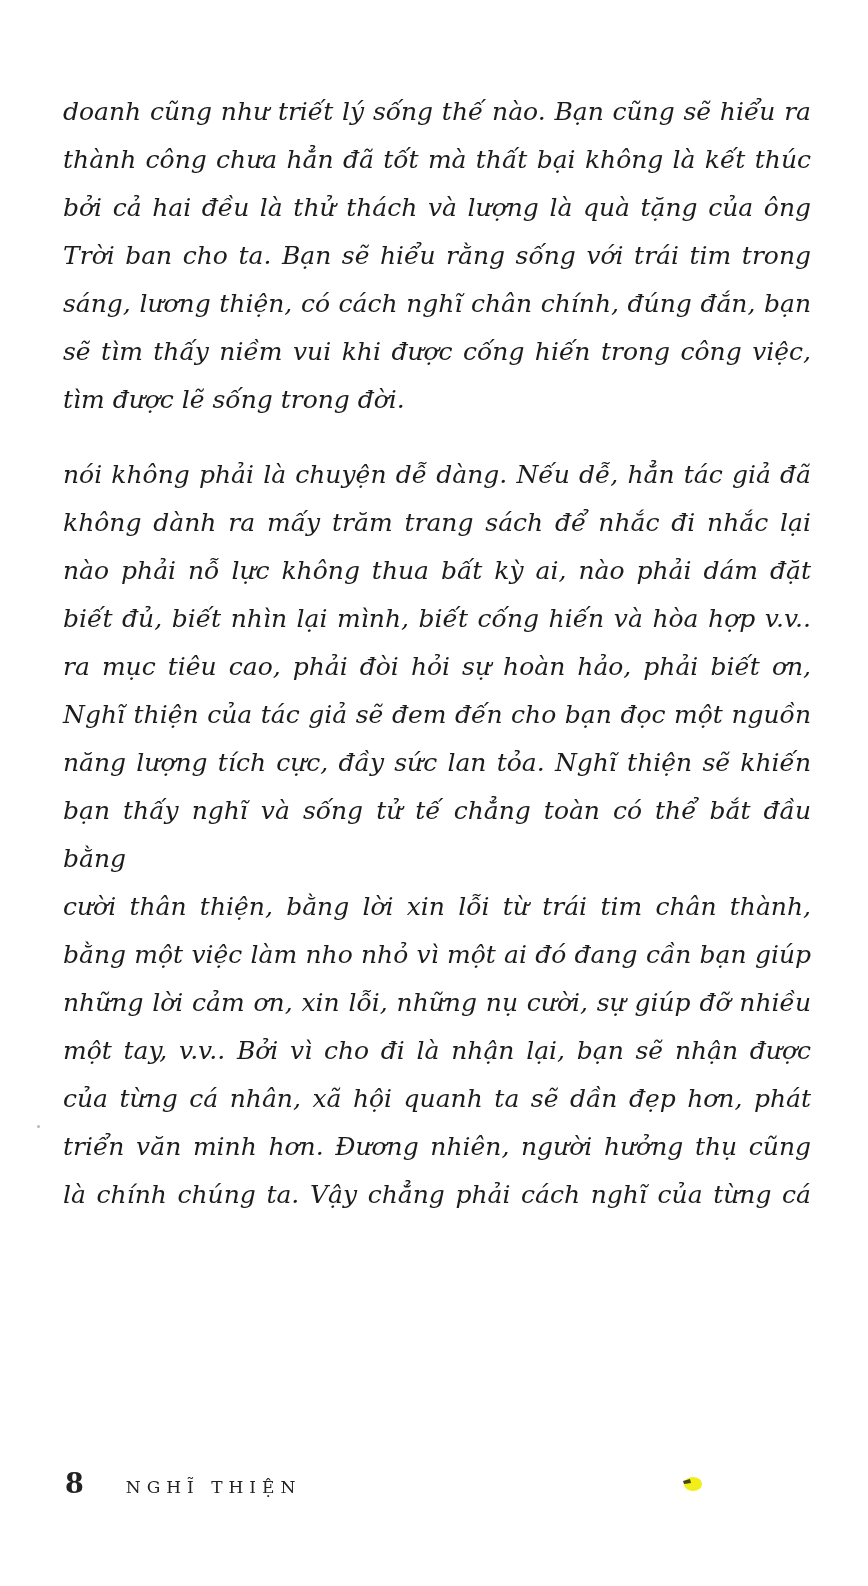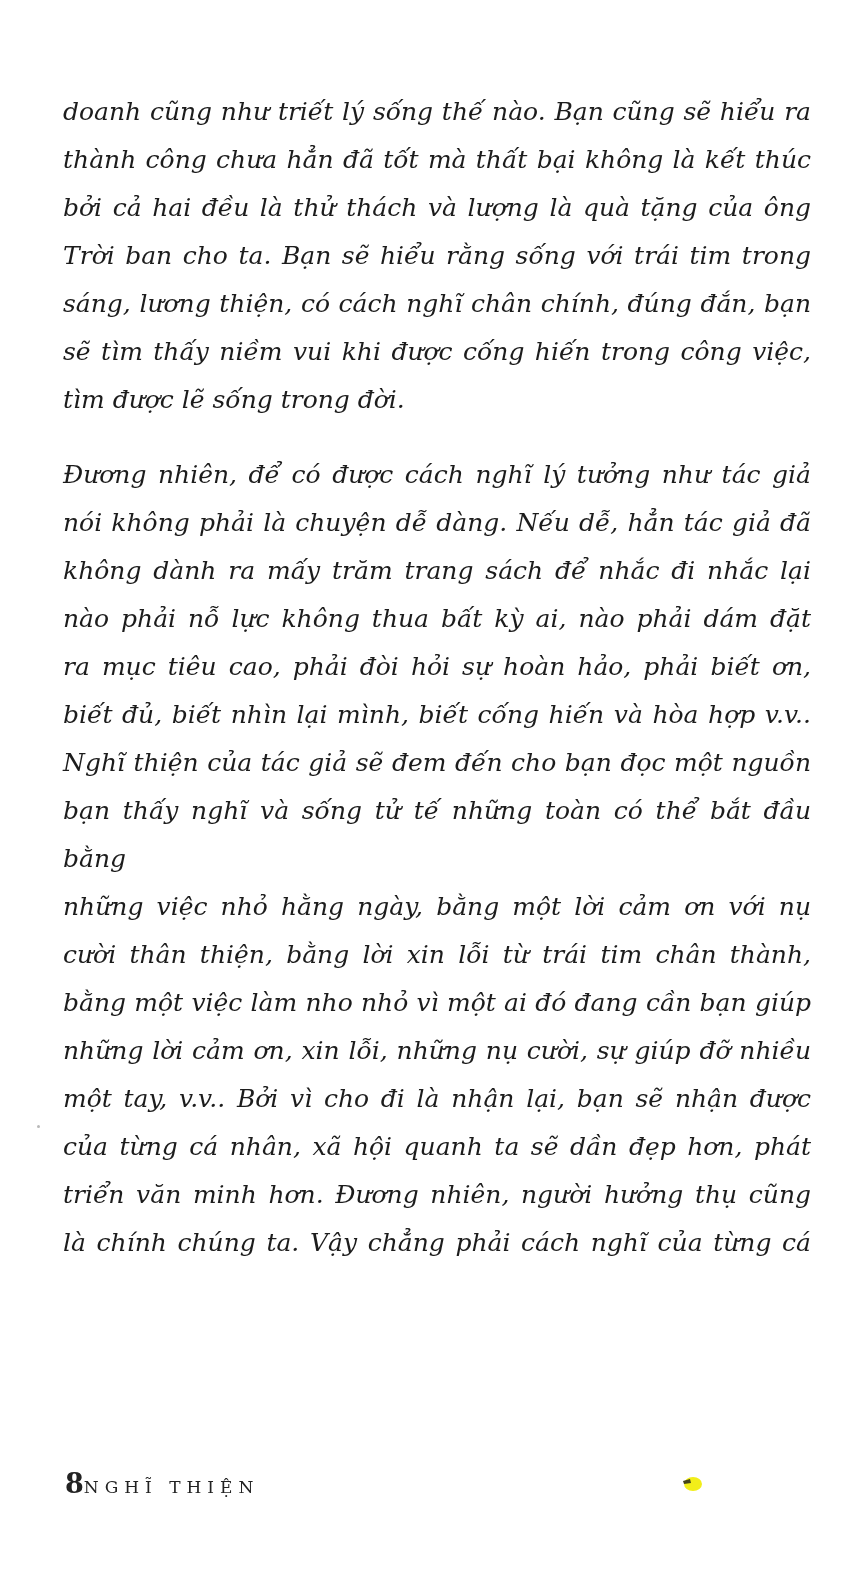--- a/index.html
+++ b/index.html
@@ -50,20 +50,21 @@
     align-items: baseline;
     color: #222222;
   }
   .page-number {
     font-weight: bold;
     font-size: 27px;
     font-style: normal;
     letter-spacing: 0;
   }
   .running-title {
+    margin-left: 42px;
     font-size: 17px;
     font-style: normal;
     letter-spacing: 6px;
     text-transform: uppercase;
   }
   .highlight-speck {
     position: absolute;
     left: 679px;
     top: 1473px;
     width: 26px;
@@ -89,29 +90,28 @@
     <div class="paragraph">
         <div class="line">doanh cũng như triết lý sống thế nào. Bạn cũng sẽ hiểu ra</div>
         <div class="line">thành công chưa hẳn đã tốt mà thất bại không là kết thúc</div>
         <div class="line">bởi cả hai đều là thử thách và lượng là quà tặng của ông</div>
         <div class="line">Trời ban cho ta. Bạn sẽ hiểu rằng sống với trái tim trong</div>
         <div class="line">sáng, lương thiện, có cách nghĩ chân chính, đúng đắn, bạn</div>
         <div class="line">sẽ tìm thấy niềm vui khi được cống hiến trong công việc,</div>
         <div class="line line-left">tìm được lẽ sống trong đời.</div>
       </div>
     <div class="paragraph">
-        <div class="line">Đương nhiên, để có được cách nghĩ lý tưởng như tác giả</div>
         <div class="line">nói không phải là chuyện dễ dàng. Nếu dễ, hẳn tác giả đã</div>
         <div class="line">không dành ra mấy trăm trang sách để nhắc đi nhắc lại</div>
         <div class="line">nào phải nỗ lực không thua bất kỳ ai, nào phải dám đặt</div>
+        <div class="line">biết đủ, biết nhìn lại mình, biết cống hiến và hòa hợp v.v..</div>
         <div class="line">ra mục tiêu cao, phải đòi hỏi sự hoàn hảo, phải biết ơn,</div>
-        <div class="line">biết đủ, biết nhìn lại mình, biết cống hiến và hòa hợp v.v..</div>
         <div class="line">Nghĩ thiện của tác giả sẽ đem đến cho bạn đọc một nguồn</div>
-        <div class="line">bạn thấy nghĩ và sống tử tế những toàn có thể bắt đầu bằng</div>
-        <div class="line">những việc nhỏ hằng ngày, bằng một lời cảm ơn với nụ</div>
+        <div class="line">năng lượng tích cực, đầy sức lan tỏa. Nghĩ thiện sẽ khiến</div>
+        <div class="line">bạn thấy nghĩ và sống tử tế chẳng toàn có thể bắt đầu bằng</div>
         <div class="line">cười thân thiện, bằng lời xin lỗi từ trái tim chân thành,</div>
         <div class="line">bằng một việc làm nho nhỏ vì một ai đó đang cần bạn giúp</div>
         <div class="line">những lời cảm ơn, xin lỗi, những nụ cười, sự giúp đỡ nhiều</div>
         <div class="line">một tay, v.v.. Bởi vì cho đi là nhận lại, bạn sẽ nhận được</div>
         <div class="line">của từng cá nhân, xã hội quanh ta sẽ dần đẹp hơn, phát</div>
         <div class="line">triển văn minh hơn. Đương nhiên, người hưởng thụ cũng</div>
         <div class="line">là chính chúng ta. Vậy chẳng phải cách nghĩ của từng cá</div>
       </div>
   </div>
 

